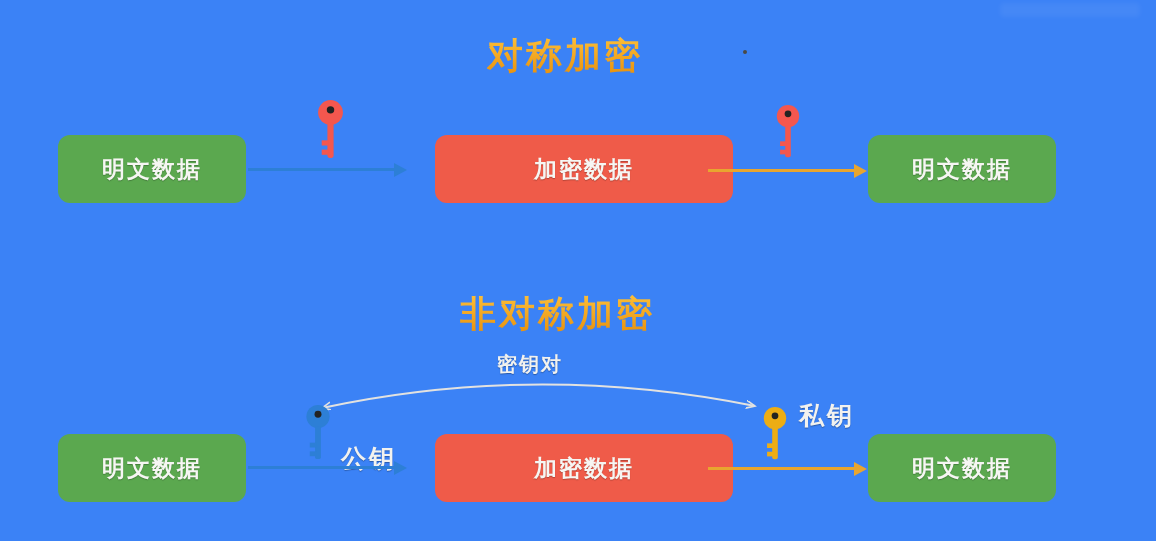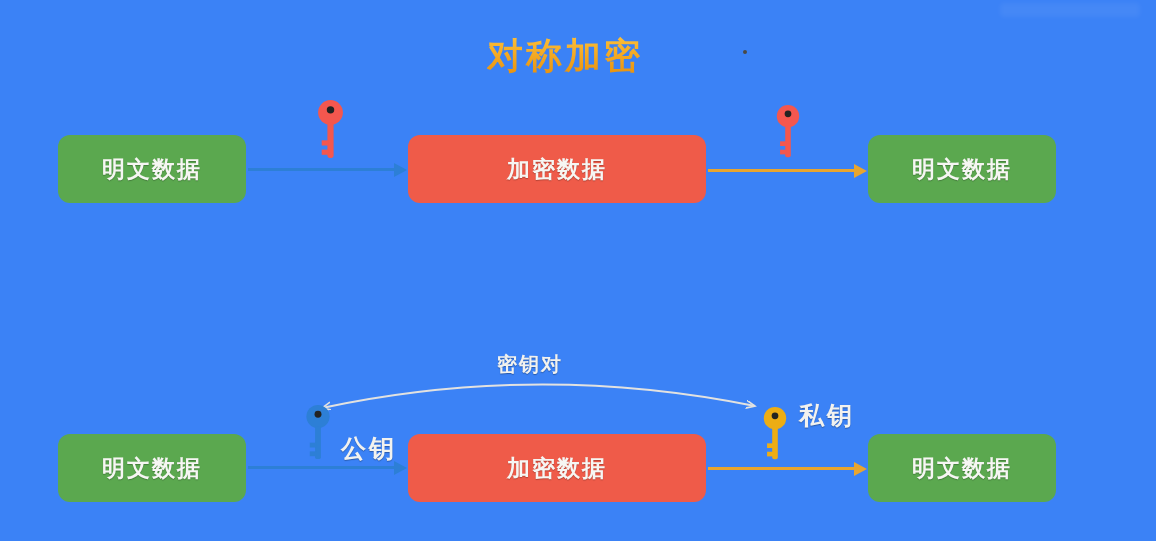--- a/index.html
+++ b/index.html
@@ -29,21 +29,21 @@
   
   .box {
     position:absolute;
     height:68px;
     border-radius:12px;
     display:flex;
     align-items:center;
     justify-content:center;
   }
   .box.green { background:#5BA84F; }
-  .box.red   { background:#EF5B49; }
+  .box.red   { background:#EF5B49;margin-left:27px; }
   .box .lbl {
     color:#F6F6F3;
     font-size:23px;
     font-weight:bold;
     letter-spacing:2px;
     text-shadow:0 1px 1px rgba(0,0,0,0.25);
     white-space:nowrap;
   }
   
   .arrow {
@@ -143,20 +143,21 @@
         <rect x="6.5" y="49" width="7" height="5"></rect>
       </g>
       <circle cx="15" cy="10.5" r="3.6" fill="#232321"></circle>
     </svg>
   </div>
 
   <div class="box green" style="left:868px; top:135px; width:188px;">
     <span class="lbl">明文数据</span>
   </div>
 
+  <div class="sec-title" style="left:460px; top:290px;">非对称加密</div>
 
   <div class="wlabel keypair-label" style="left:497px; top:351px;">密钥对</div>
 
   <div class="curve-wrap">
     <svg width="475" height="48" viewBox="0 0 475 48">
       <defs>
         <marker id="curveHead" markerWidth="12" markerHeight="12" refX="9" refY="4" orient="auto-start-reverse" markerUnits="userSpaceOnUse">
           <path d="M0,0 L9,4 L0,8" fill="none" stroke="#E2E2E0" stroke-width="1.6"></path>
         </marker>
       </defs>
@@ -168,21 +169,21 @@
     <svg viewBox="0 0 30 60">
       <g fill="currentColor">
         <circle cx="15" cy="13" r="12"></circle>
         <rect x="12" y="23" width="6" height="34" rx="2"></rect>
         <rect x="6.5" y="40" width="7" height="5"></rect>
         <rect x="6.5" y="49" width="7" height="5"></rect>
       </g>
       <circle cx="15" cy="10.5" r="3.6" fill="#232321"></circle>
     </svg>
   </div>
-  <div class="wlabel key-name" style="left:341px; top:432px;">公钥</div>
+  <div class="wlabel key-name" style="left:341px; top:442px;">公钥</div>
 
   <div class="key key-yellow" style="left:760px; top:406px; width:30px; height:56px;">
     <svg viewBox="0 0 30 60">
       <g fill="currentColor">
         <circle cx="15" cy="13" r="12"></circle>
         <rect x="12" y="23" width="6" height="34" rx="2"></rect>
         <rect x="6.5" y="40" width="7" height="5"></rect>
         <rect x="6.5" y="49" width="7" height="5"></rect>
       </g>
       <circle cx="15" cy="10.5" r="3.6" fill="#232321"></circle>

